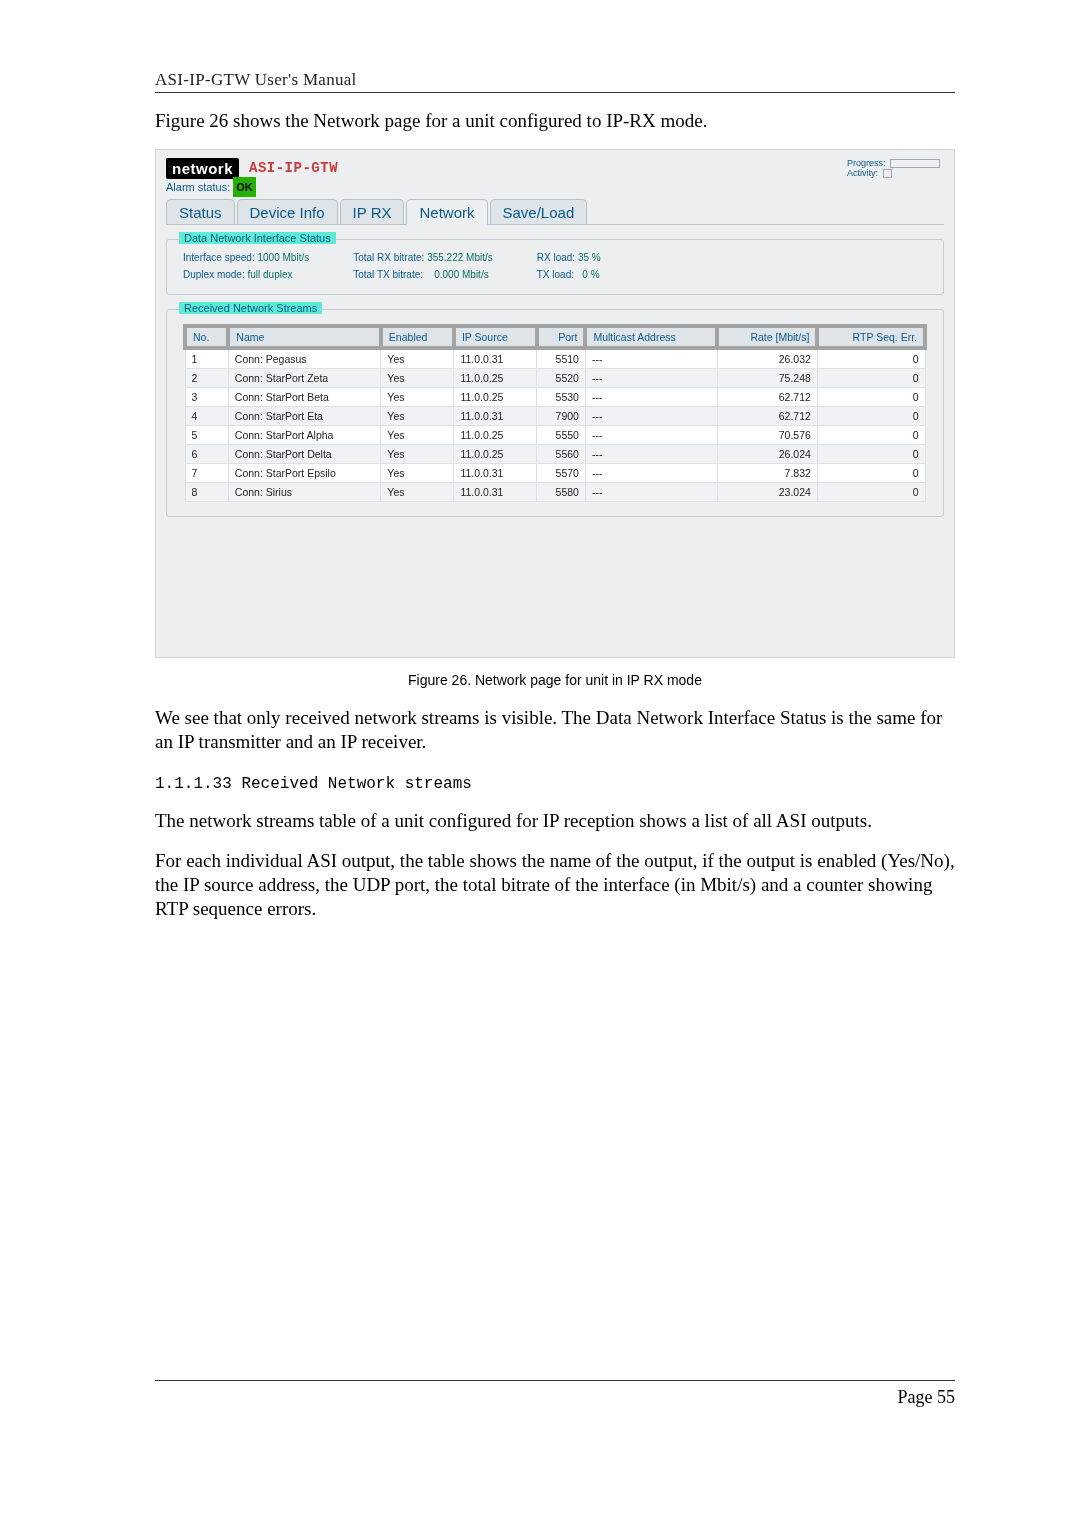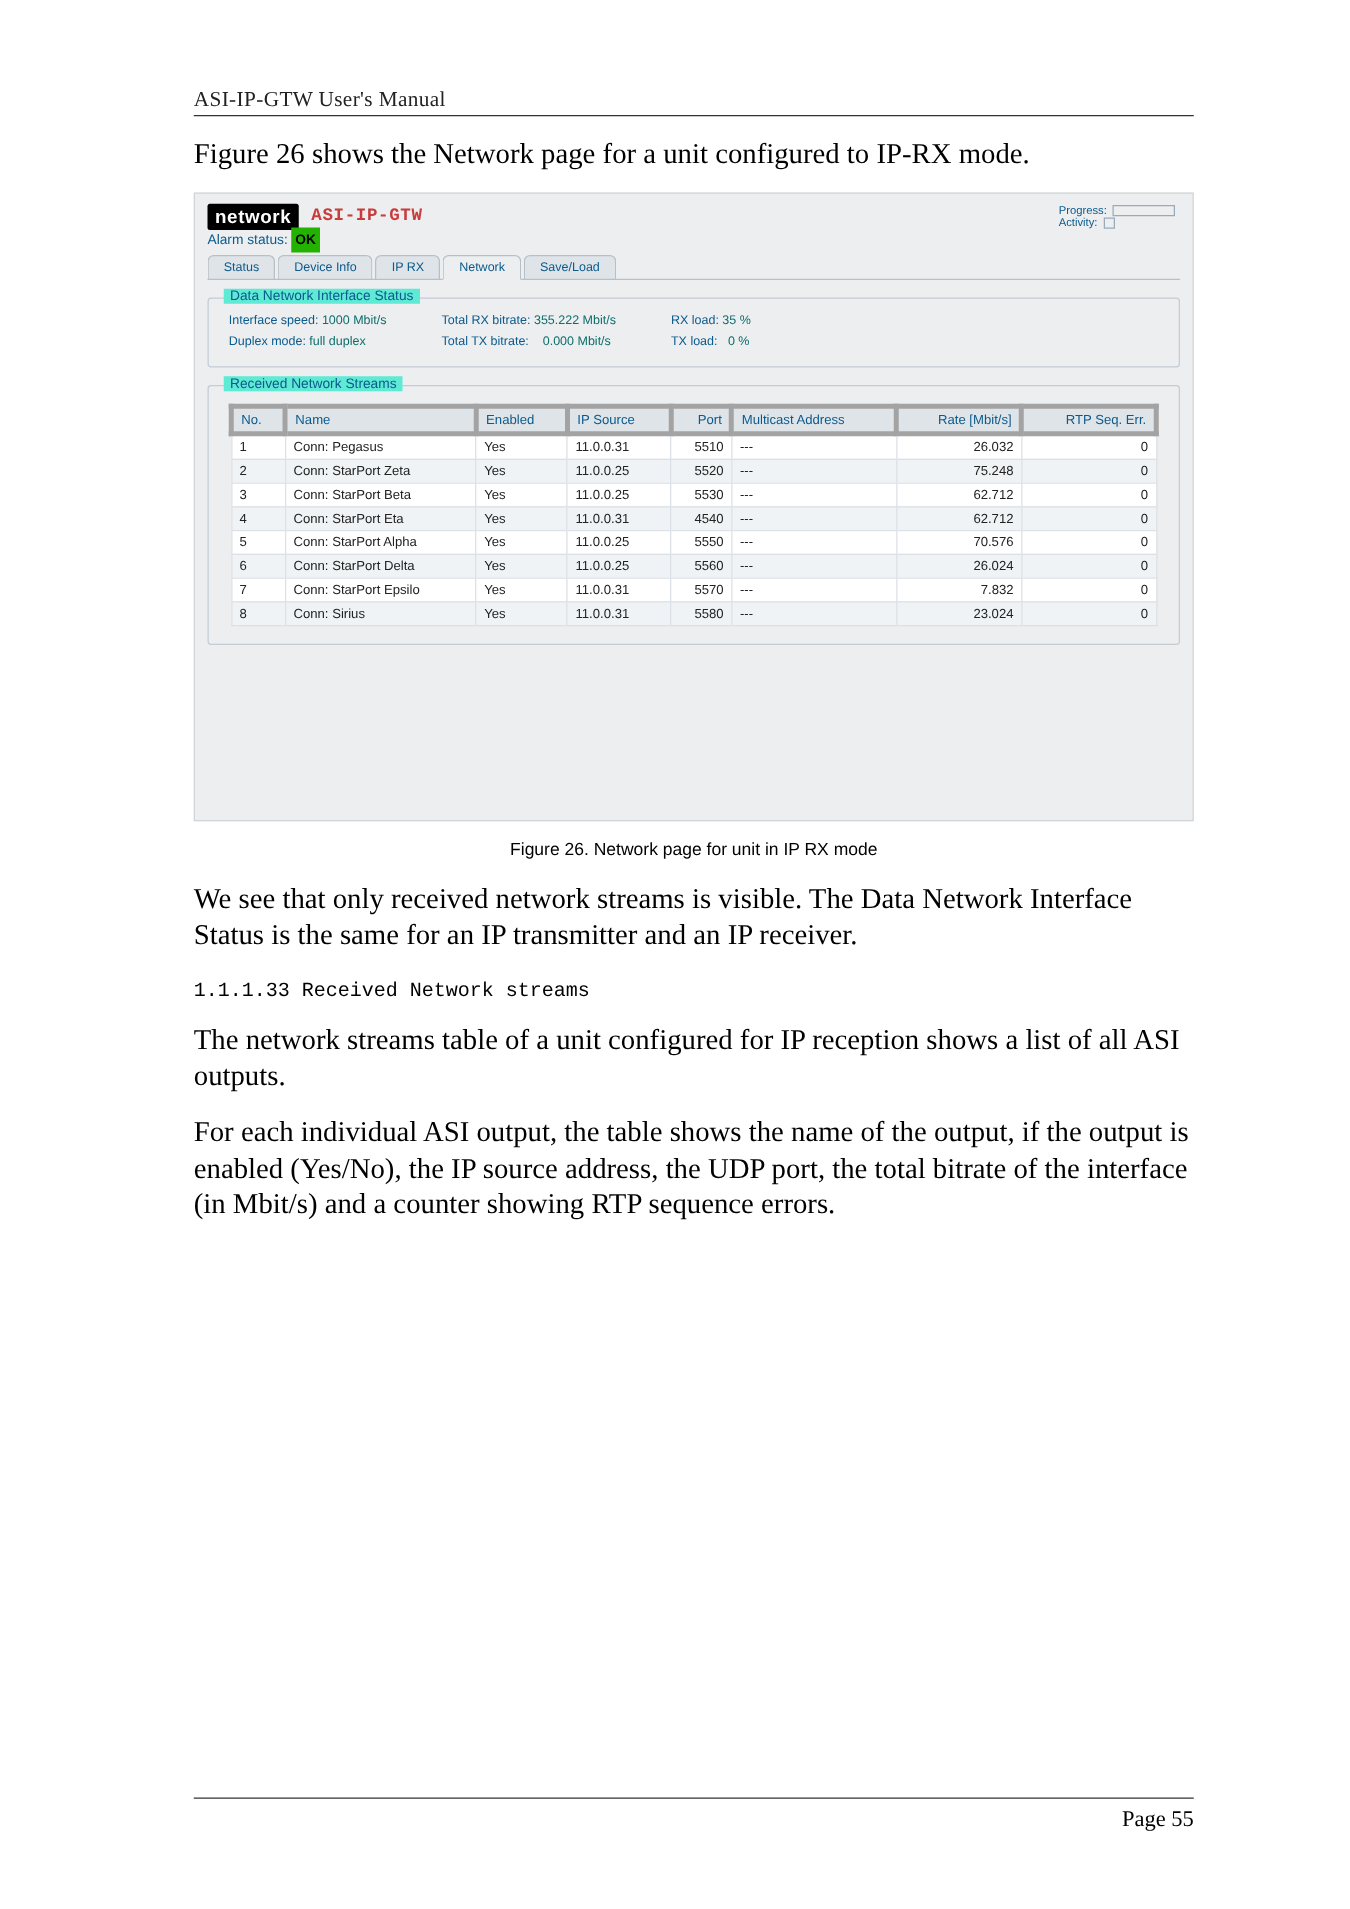--- a/index.html
+++ b/index.html
@@ -12,21 +12,21 @@
     height: 1527px;
     box-sizing: border-box;
   }
   .page {
     padding: 70px 125px 60px 155px;
   }
   .header-line { border-bottom: 1px solid #333; display: flex; padding-bottom: 2px;}
   .header-text { font-size: 17px; letter-spacing: .3px; color: #222;}
   .footer-line { border-top: 1px solid #333; margin-top: 460px; display:flex; justify-content:flex-end; padding-top:6px;}
   .footer-text { font-size: 18px; }
-  .body-text { font-size: 23px; line-height: 1.25; margin: 16px 0; }
+  .body-text { font-size: 19px; line-height: 1.25; margin: 16px 0; }
   .caption { font-family: Arial, Helvetica, sans-serif; font-size: 14px; text-align:center; margin: 14px 0 18px 0;}
   .sub-head { font-family: Liberation Mono, monospace; font-size: 16px; margin: 22px 0 10px 0;}
 
   
   .shot {
     background: #eceef0;
     border: 1px solid #d2d5d8;
     padding: 8px 10px 140px 10px;
     font-family: Verdana, Arial, sans-serif;
     font-size: 11px;
@@ -38,21 +38,21 @@
     background:#000; color:#fff; font-family: Verdana, sans-serif;
     font-size:15px; font-weight:bold; padding:2px 6px; border-radius:2px;
     letter-spacing:.5px;
   }
   .gtw-label { color:#c93c3c; font-size:14px; font-weight:bold; font-family: "Courier New", monospace; letter-spacing:.5px;}
   .top-right { position:absolute; top:8px; right:14px; font-size:9px; color:#0b5a8c;}
   .top-right .bar { display:inline-block; width:48px; height:7px; border:1px solid #9ab; vertical-align:middle; margin-left:2px;}
   .top-right .led { display:inline-block; width:7px; height:7px; border:1px solid #9ab; vertical-align:middle; margin-left:2px;}
   .alarm { color:#0b5a8c; font-size:11px; margin-top:2px;}
   .alarm .ok { background:#23b200; color:#000; padding:4px 3px; font-weight:bold;}
-  .tabs { display:flex; margin-top:6px; font-size:10px;}
+  .tabs { display:flex; margin-top:6px; font-size:15px;}
   .tab {
     padding:4px 12px 3px 12px;
     background:#dfe4e8;
     color:#0b5a8c;
     border:1px solid #b7c0c8;
     border-bottom:none;
     border-radius:5px 5px 0 0;
     margin-right:2px;
     cursor:pointer;
   }
@@ -188,21 +188,21 @@
               <td class="r">5530</td>
               <td>---</td>
               <td class="r">62.712</td>
               <td class="r">0</td>
             </tr>
             <tr>
               <td>4</td>
               <td>Conn: StarPort Eta</td>
               <td>Yes</td>
               <td>11.0.0.31</td>
-              <td class="r">4540</td>
+              <td class="r">7900</td>
               <td>---</td>
               <td class="r">62.712</td>
               <td class="r">0</td>
             </tr>
             <tr>
               <td>5</td>
               <td>Conn: StarPort Alpha</td>
               <td>Yes</td>
               <td>11.0.0.25</td>
               <td class="r">5550</td>

